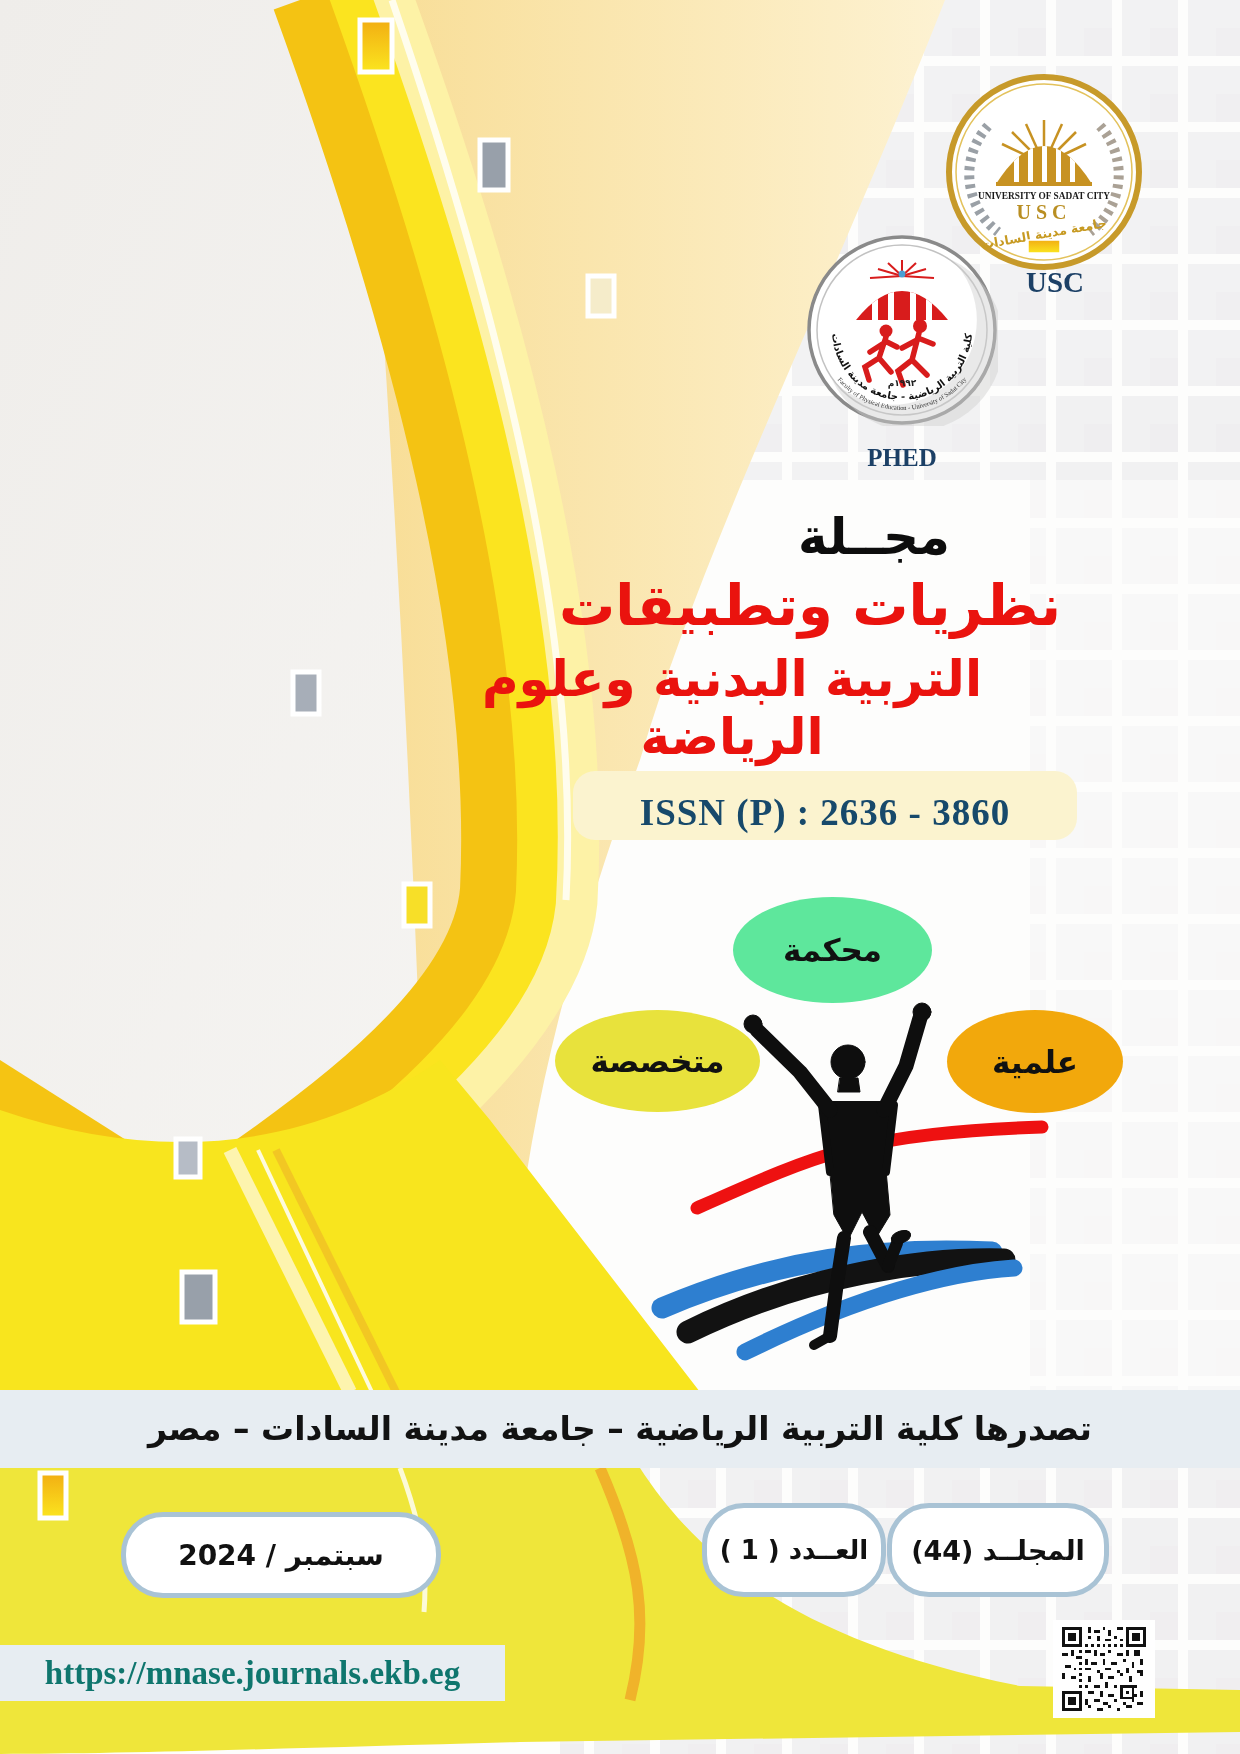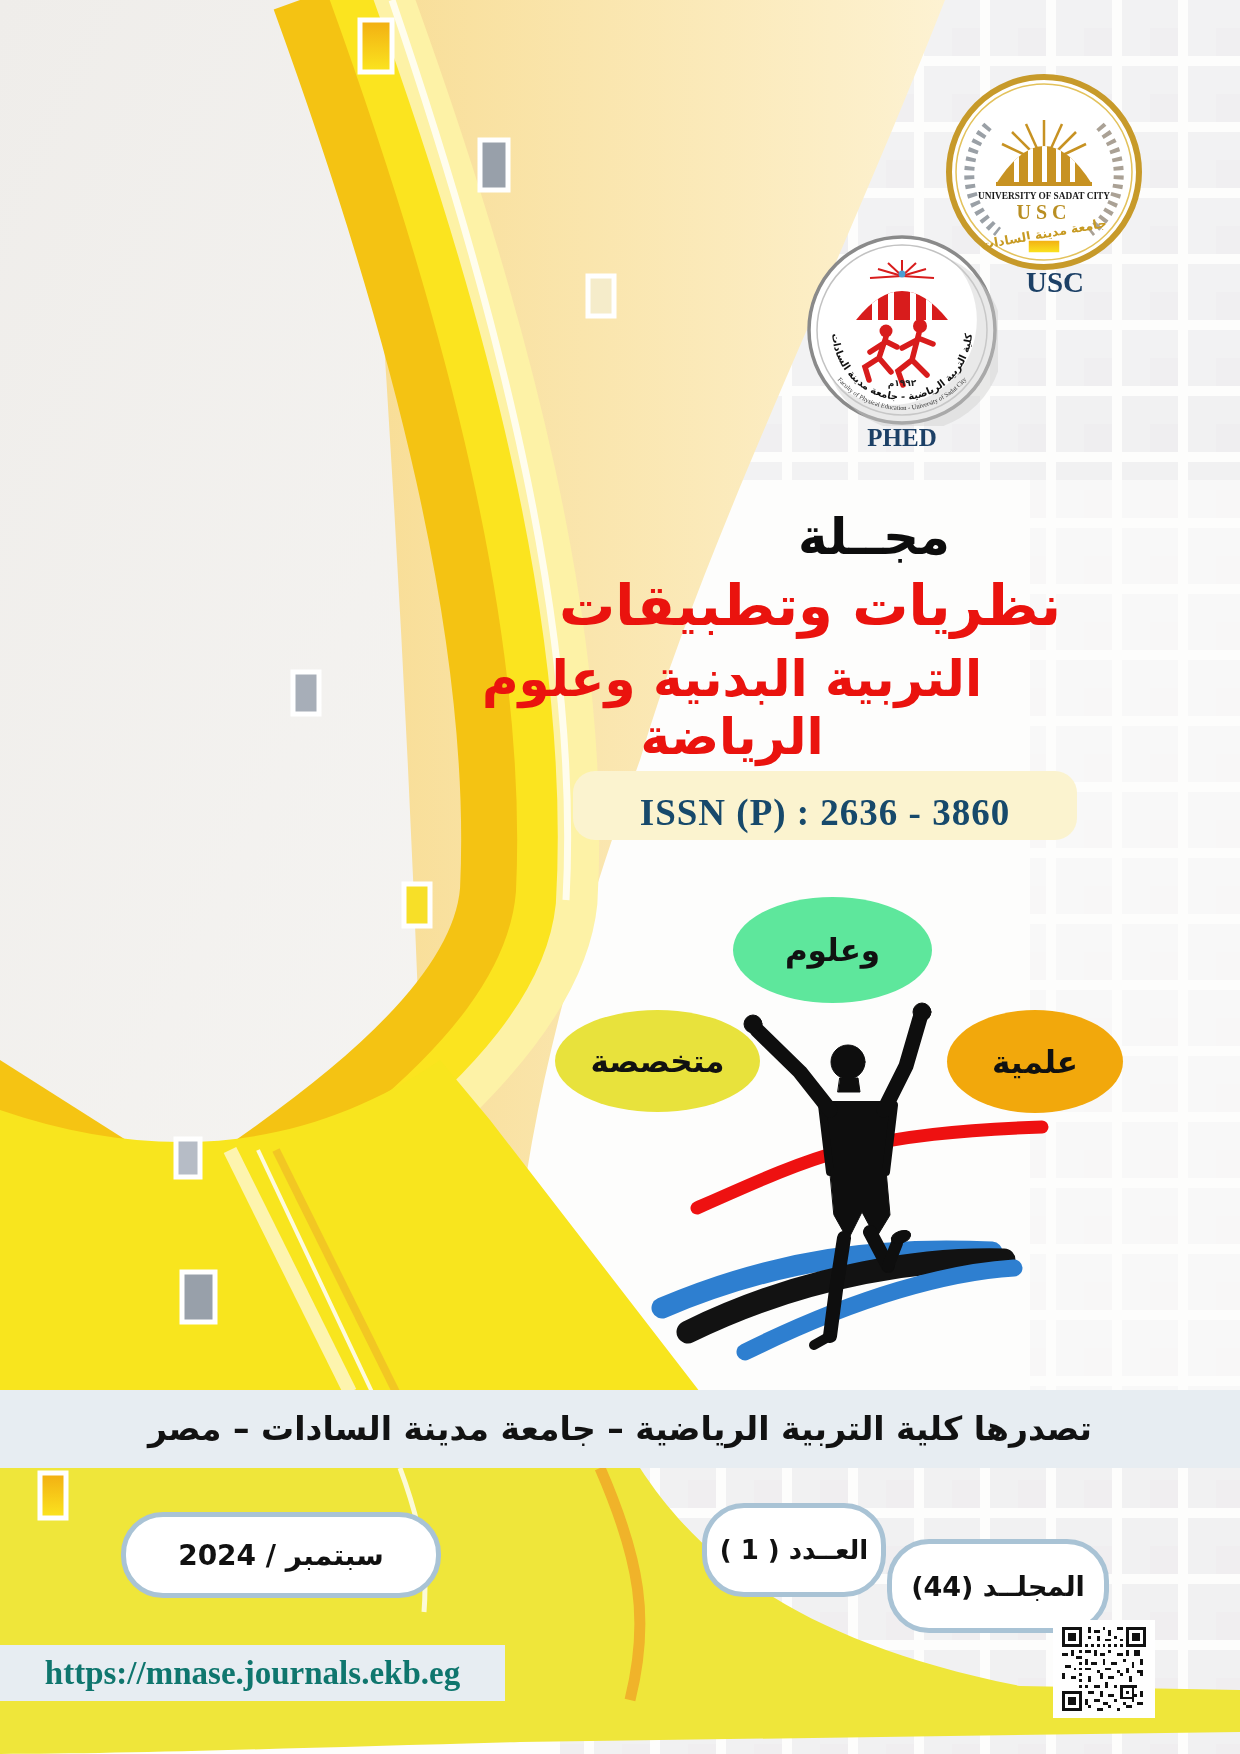--- a/index.html
+++ b/index.html
@@ -23,21 +23,21 @@
   .badge-specialized{left:555px;top:1010px;width:205px;height:102px;background:#e8e23c;}
   .badge-scientific{left:947px;top:1010px;width:176px;height:103px;background:#f2a80c;}
   
   .pub-band{left:0;top:1390px;width:1240px;height:78px;background:#e7edf2;}
   .pub-band span{display:block;line-height:78px;text-align:center;font-size:33px;font-weight:bold;color:#121212;}
   
   .pill{background:#fff;border:5px solid #a9c3d5;border-radius:42px;display:flex;
         align-items:center;justify-content:center;font-weight:bold;color:#111;}
   .pill-date{left:121px;top:1512px;width:310px;height:76px;font-size:28px;}
   .pill-issue{left:702px;top:1503px;width:174px;height:84px;font-size:26px;}
-  .pill-volume{left:887px;top:1503px;width:212px;height:84px;font-size:27px;margin-top:36px;}
+  .pill-volume{left:887px;top:1503px;width:212px;height:84px;font-size:27px;}
   
   .url-bar{left:0;top:1645px;width:505px;height:56px;background:#e7edf2;}
   .url-bar span{display:block;line-height:56px;text-align:center;font-size:33px;font-weight:bold;
                 color:#0f766e;font-family:"Liberation Serif",serif;}
   
   .qr-wrap{left:1053px;top:1620px;width:102px;height:98px;background:#fff;display:flex;
            align-items:center;justify-content:center;}
 </style>
 </head>
 <body>
@@ -185,32 +185,32 @@
   </g>
 
   <text font-size="10" font-weight="bold" fill="#111">
     <textPath href="#arcAr" startOffset="50%" text-anchor="middle">كلية التربية الرياضية - جامعة مدينة السادات</textPath>
   </text>
   <text font-size="6.5" fill="#333" font-family="Liberation Serif,serif">
     <textPath href="#arcEn" startOffset="50%" text-anchor="middle">Faculty of Physical Education - University of Sadat City</textPath>
   </text>
   <text x="96" y="152" text-anchor="middle" font-size="9" font-weight="bold" fill="#222">١٩٩٢م</text>
 </svg>
-<div class="abs logo-caption" style="left:806px;top:424px;width:192px;font-size:25px;text-align:center;">PHED</div>
+<div class="abs logo-caption" style="left:806px;top:444px;width:192px;font-size:25px;text-align:center;">PHED</div>
 
 <div class="abs kicker" dir="rtl">مجــلة</div>
 <div class="abs title-red-1" dir="rtl">نظريات وتطبيقات</div>
 <div class="abs title-red-2" dir="rtl">التربية البدنية وعلوم الرياضة</div>
 
 <div class="abs issn-box">
   <span dir="ltr">ISSN (P) : 2636 - 3860</span>
 </div>
 
 <div class="abs badge badge-reviewed" dir="rtl">
-  <span>وعلوم</span>
+  <span>محكمة</span>
 </div>
 <div class="abs badge badge-specialized" dir="rtl">
   <span>متخصصة</span>
 </div>
 <div class="abs badge badge-scientific" dir="rtl">
   <span>علمية</span>
 </div>
 
 <svg class="abs" style="left:598px;top:990px;" width="460" height="372" viewBox="598 990 460 372">
 

